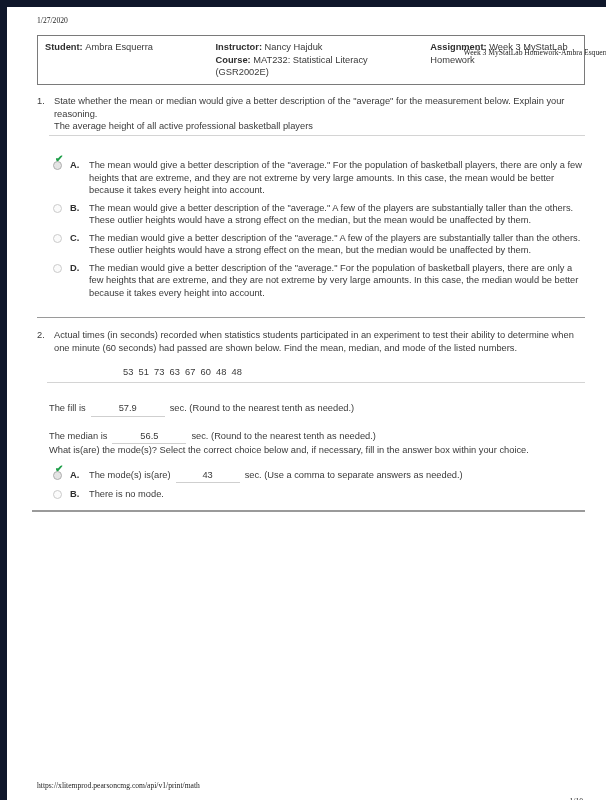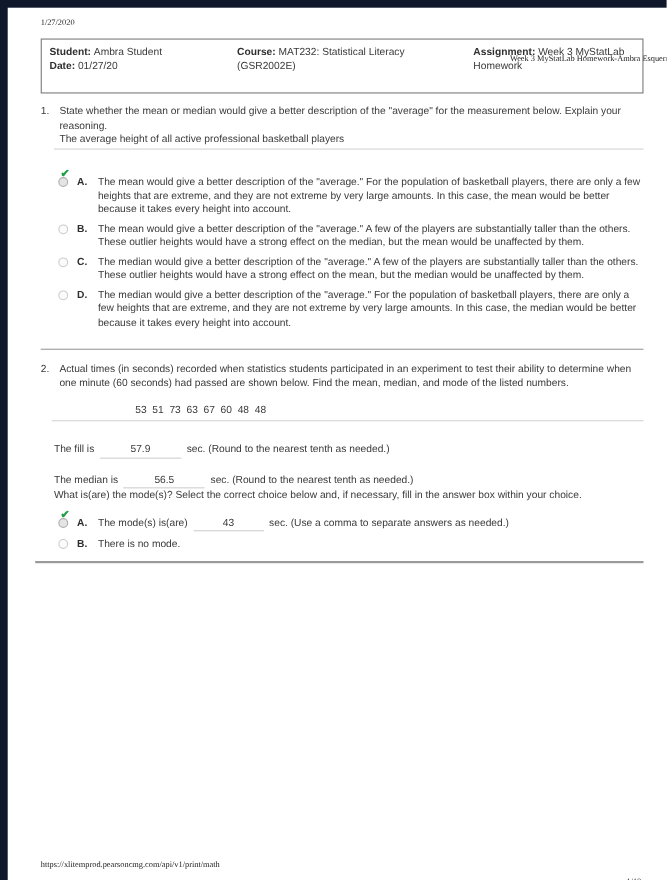--- a/index.html
+++ b/index.html
@@ -73,24 +73,24 @@
 
 <div class="page">
 
   <div class="print-header">
     <span class="ph-date">1/27/2020</span>
     <div class="ph-title">Week 3 MyStatLab Homework-Ambra Esquerra</div>
   </div>
 
   <div class="info-box">
     <div class="info-col info-col-1">
-      <div><b>Student: </b><span>Ambra Student</span></div>
-      <div><b>Date: </b><span>01/27/20</span></div>
+      <div><b>Student: </b><span>Ambra Esquerra</span></div>
     </div>
     <div class="info-col info-col-2">
+      <div><b>Instructor: </b><span>Nancy Hajduk</span></div>
       <div><b>Course: </b><span>MAT232: Statistical Literacy (GSR2002E)</span></div>
     </div>
     <div class="info-col info-col-3">
       <div><b>Assignment: </b><span>Week 3 MyStatLab Homework</span></div>
     </div>
   </div>
 
   <div class="q q1">
     <div class="q-row">
       <div class="q-num">1.</div>

